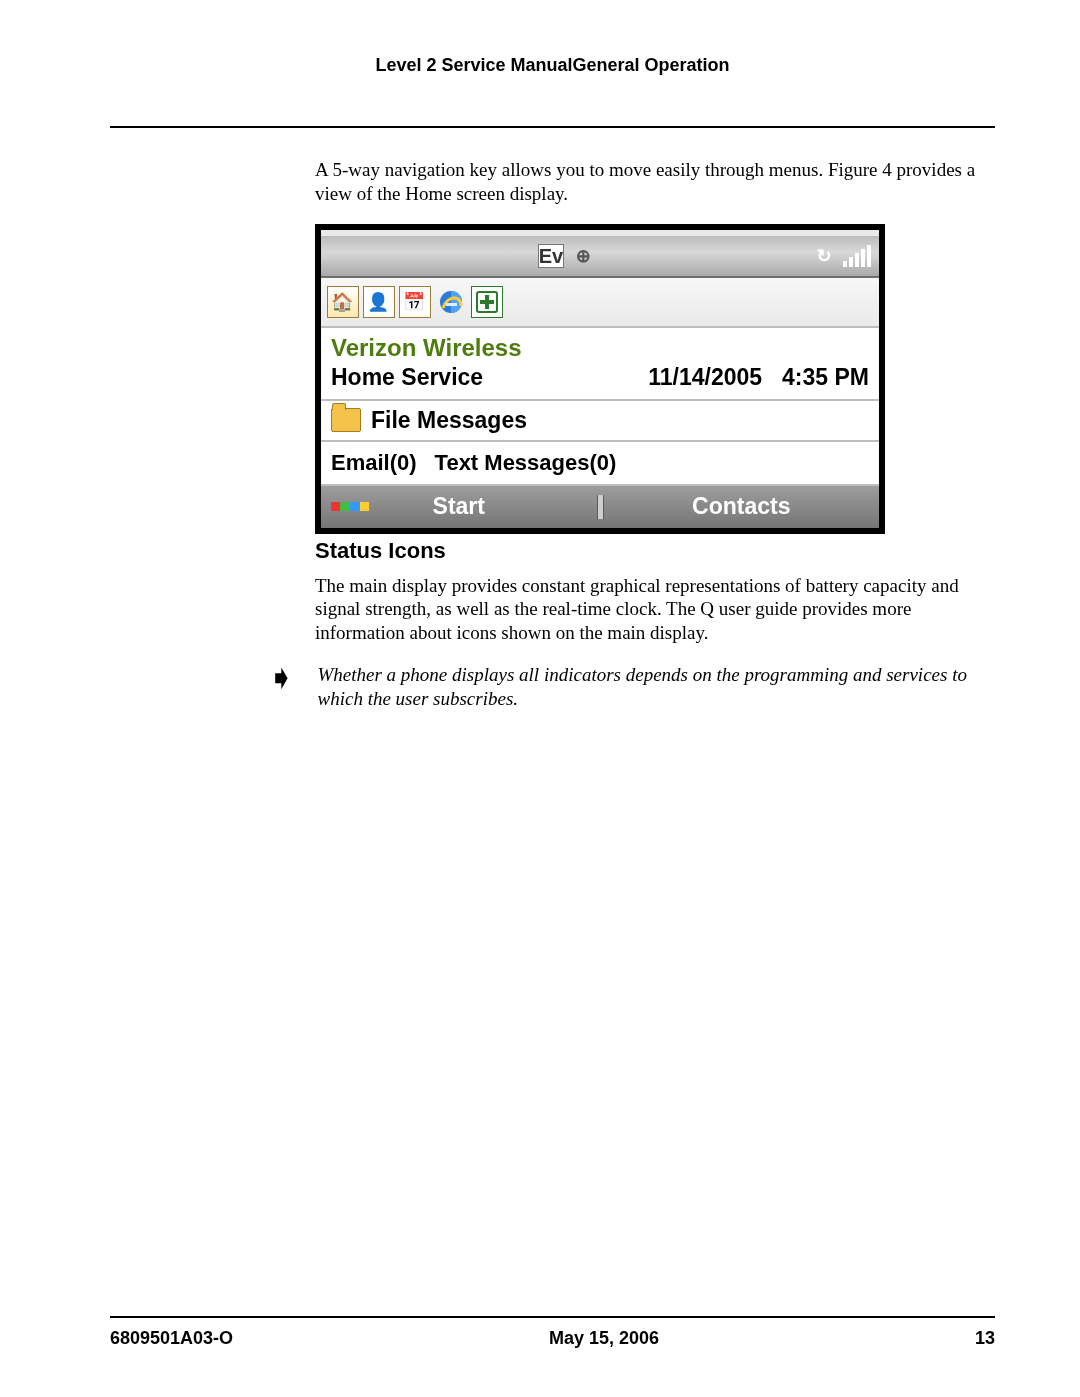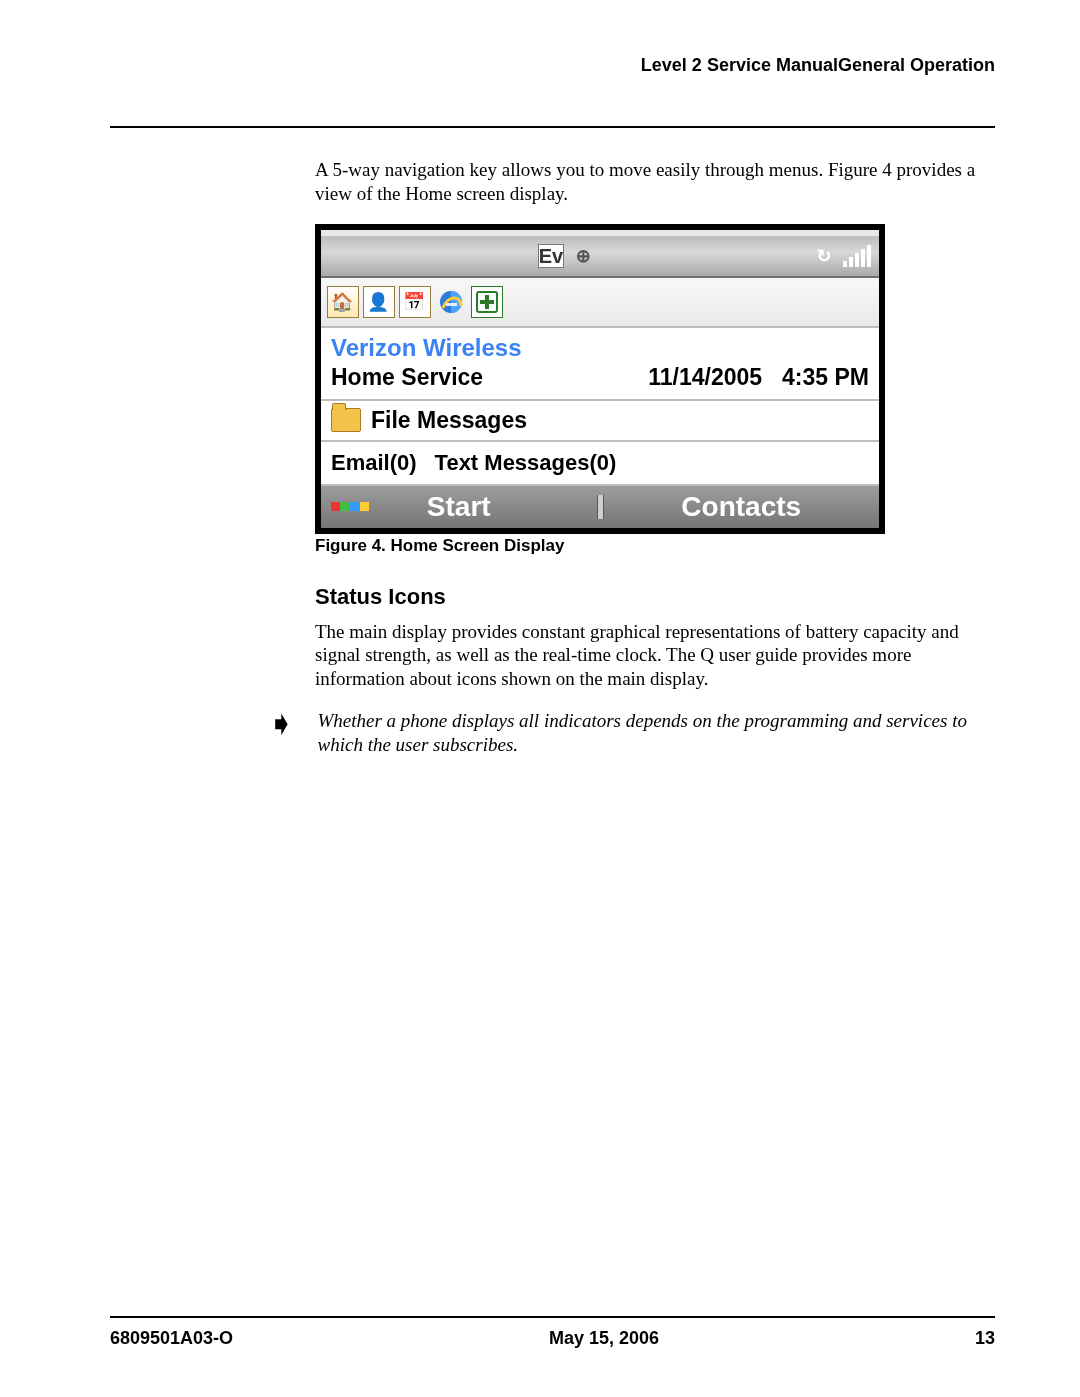--- a/index.html
+++ b/index.html
@@ -11,21 +11,21 @@
   }
   .page {
     width: 1080px;
     height: 1397px;
     position: relative;
     box-sizing: border-box;
     padding: 55px 85px 40px 110px;
   }
   .header-row {
     display: flex;
-    justify-content: flex-end;
+    justify-content: center;
     font-family: Arial, Helvetica, sans-serif;
     font-weight: bold;
     font-size: 18px;
     margin-bottom: 50px;
   }
   .hr {
     border: none;
     border-top: 2px solid #000;
     margin: 8px 0 30px 0;
   }
@@ -105,21 +105,21 @@
     font-size: 18px;
     background: #fff;
     box-sizing: border-box;
   }
   .info-block {
     padding: 6px 10px 8px 10px;
     border-bottom: 2px solid #bdbdbd;
     font-family: Tahoma, Verdana, Arial, sans-serif;
   }
   .carrier {
-    color: #3b82f6;
+    color: #4d7c0f;
     font-weight: 800;
     font-size: 24px;
     margin-bottom: 2px;
   }
   .svc-row {
     display: flex;
     justify-content: space-between;
     font-weight: 800;
     font-size: 23px;
   }
@@ -166,21 +166,21 @@
     font-weight: 800;
     font-size: 22px;
     align-items: flex-start;
   }
   .softkey-bar {
     height: 42px;
     background: linear-gradient(#9d9d9d, #757575);
     color: #fff;
     font-family: Tahoma, Verdana, Arial, sans-serif;
     font-weight: 800;
-    font-size: 28px;
+    font-size: 23px;
     position: relative;
   }
   .sk-half {
     flex: 1;
     display: flex;
     align-items: center;
     justify-content: center;
   }
   .sk-div {
     width: 5px; height: 24px;
@@ -328,21 +328,20 @@
           <div class="sk-half">
             <span>Start</span>
           </div>
           <div class="sk-div"></div>
           <div class="sk-half">
             <span>Contacts</span>
           </div>
         </div>
 
       </div>
-      <div class="fig-caption">Figure 4. Home Screen Display</div>
     </div>
 
     <h3 class="section-h">Status Icons</h3>
     <p class="para">The main display provides constant graphical representations of battery capacity and signal strength, as well as the real-time clock. The Q user guide provides more information about icons shown on the main display.</p>
 
     <div class="note-row">
       <span class="note-pointer">➧</span>
       <span class="note-text">Whether a phone displays all indicators depends on the programming and services to which the user subscribes.</span>
     </div>
   </div>

